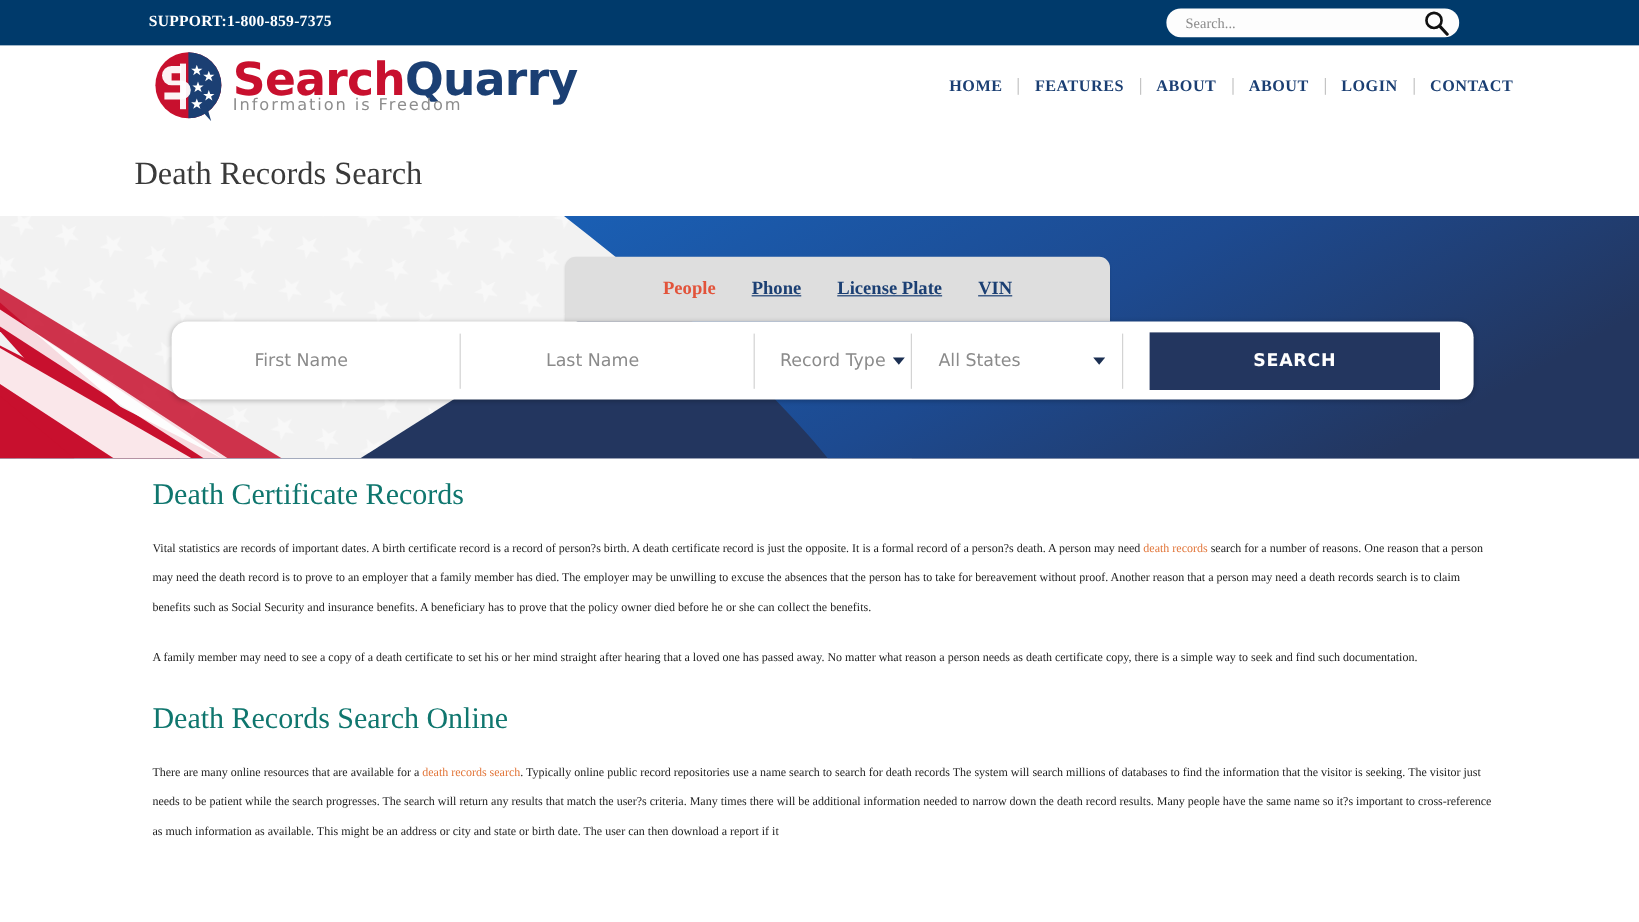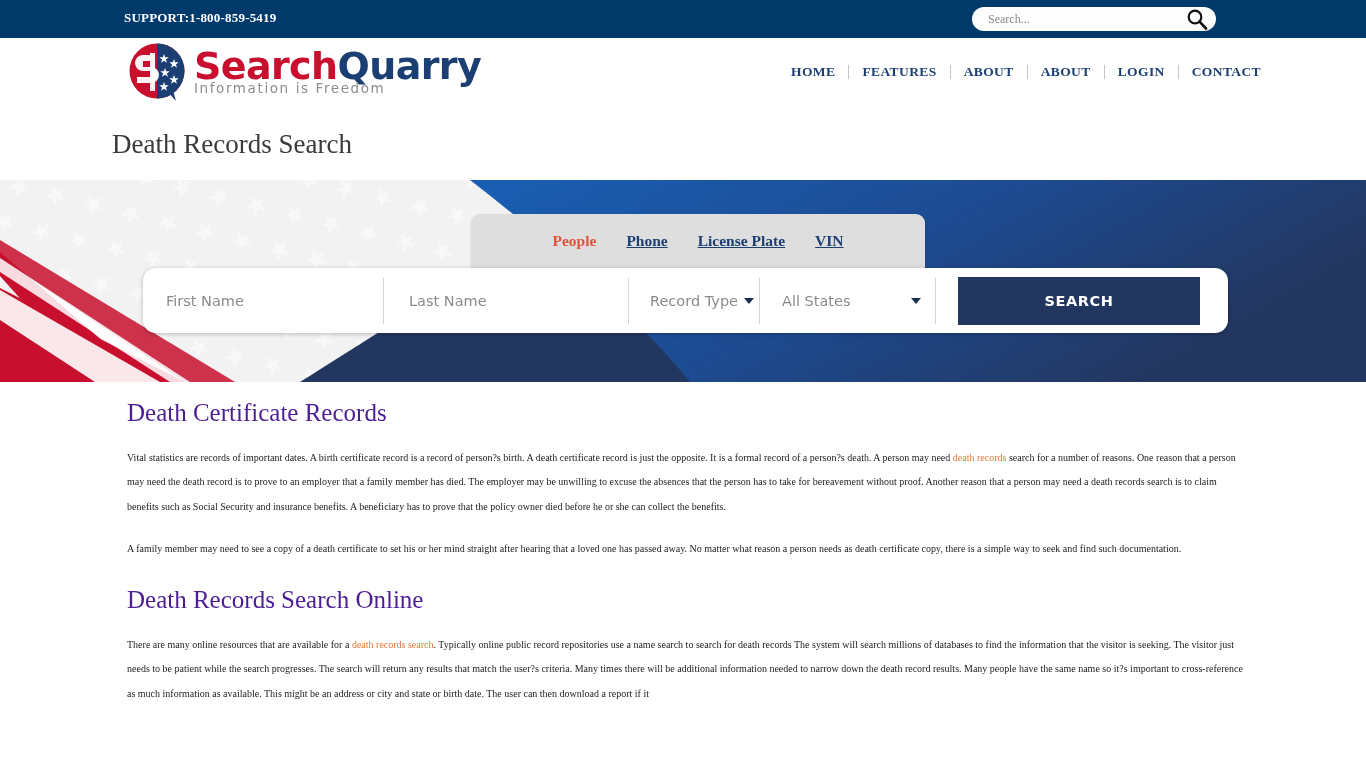--- a/index.html
+++ b/index.html
@@ -118,21 +118,21 @@
     box-shadow:0 1px 4px rgba(0,0,0,.25);
     display:flex; align-items:center;
   }
   .field {
     height:46px; display:flex; align-items:center;
     position:relative;
   }
   .field input {
     border:0; outline:0; background:transparent;
     font-family:"DejaVu Sans", sans-serif;
-    font-size:14.5px; color:#a21caf; width:100%;
+    font-size:14.5px; color:#a21caf; width:100%;margin-left:46px;
   }
   .field input::placeholder { color:#8b8b8b; }
   .divider { width:1px; height:46px; background:#d3d3d3; }
   .f-first { width:240px; padding-left:21px; }
   .f-last  { width:244px; padding-left:23px; }
   .f-type  { width:130px; padding-left:21px; }
   .f-state { width:175px; padding-left:22px; }
   .selbox {
     font-family:"DejaVu Sans", sans-serif;
     font-size:14.5px; color:#8b8b8b;
@@ -155,38 +155,38 @@
     font-family:"DejaVu Sans", sans-serif;
   }
 
   
   .article {
     position:absolute; top:398px; left:0;
     width:1366px; height:370px; overflow:hidden;
   }
   .article-inner { padding-left:127px; padding-right:117px; }
   h2.sec {
-    font-size:25px; font-weight:normal; color:#4c1d95;
+    font-size:25px; font-weight:normal; color:#0f766e;
     margin:0 0 14px 0; line-height:30px;
     font-family:"Liberation Serif", serif;
   }
   h2.sec2 { margin-top:24px; }
   p.body {
     margin:18px 0 18px 0;
     font-size:10px; line-height:24.3px; color:#222;
     text-align:left;
     font-family:"Liberation Serif", serif;
   }
   a.inline { color:#e2763a; text-decoration:none; }
 </style>
 </head>
 <body>
 
 <div class="topbar">
-  <div class="support">SUPPORT:1-800-859-5419</div>
+  <div class="support">SUPPORT:1-800-859-7375</div>
 
   <div class="topsearch">
     <input type="text" placeholder="Search..." style="">
     <span class="mag">
       <svg width="22" height="22" viewBox="0 0 22 22">
         <circle cx="9" cy="9" r="6.3" fill="none" stroke="#111" stroke-width="2.2"></circle>
         <line x1="13.6" y1="13.6" x2="20" y2="20.5" stroke="#111" stroke-width="2.6" stroke-linecap="round"></line>
       </svg>
     </span>
   </div>

